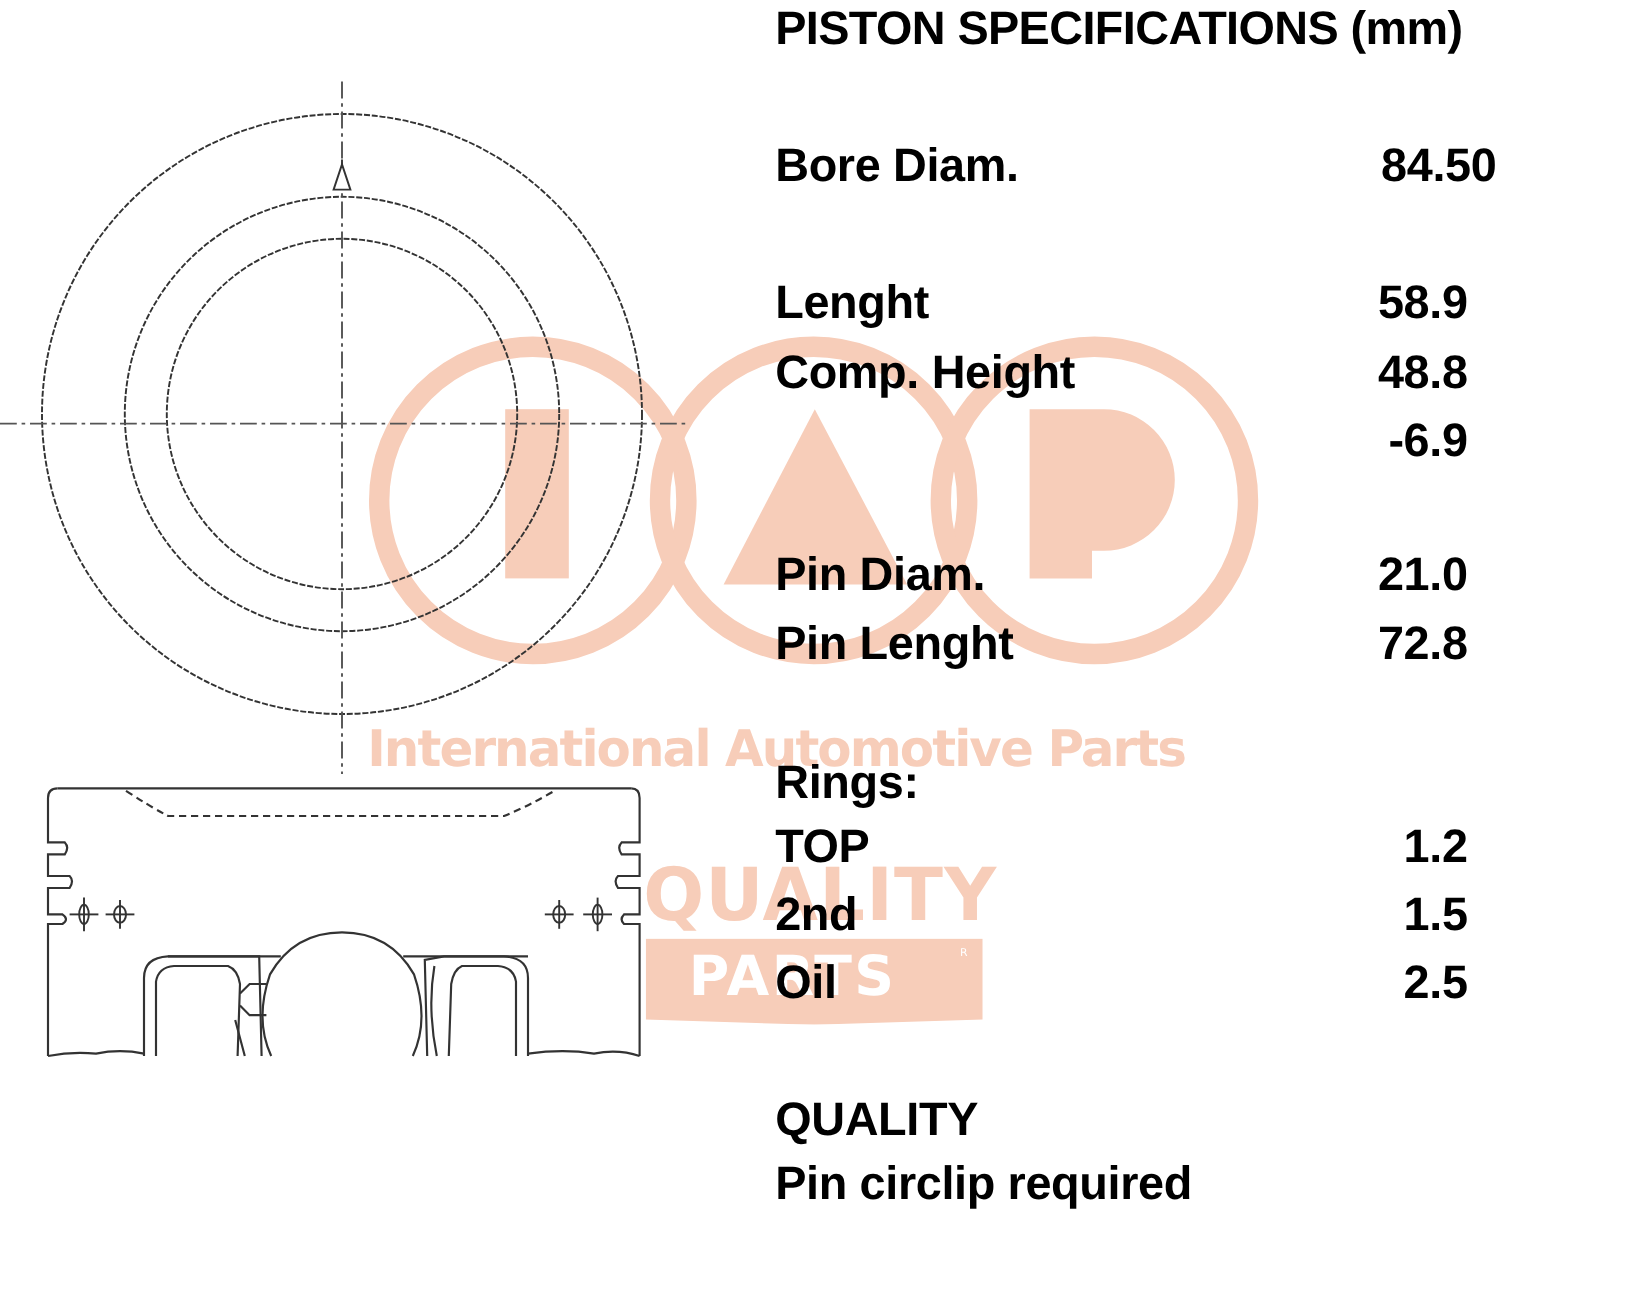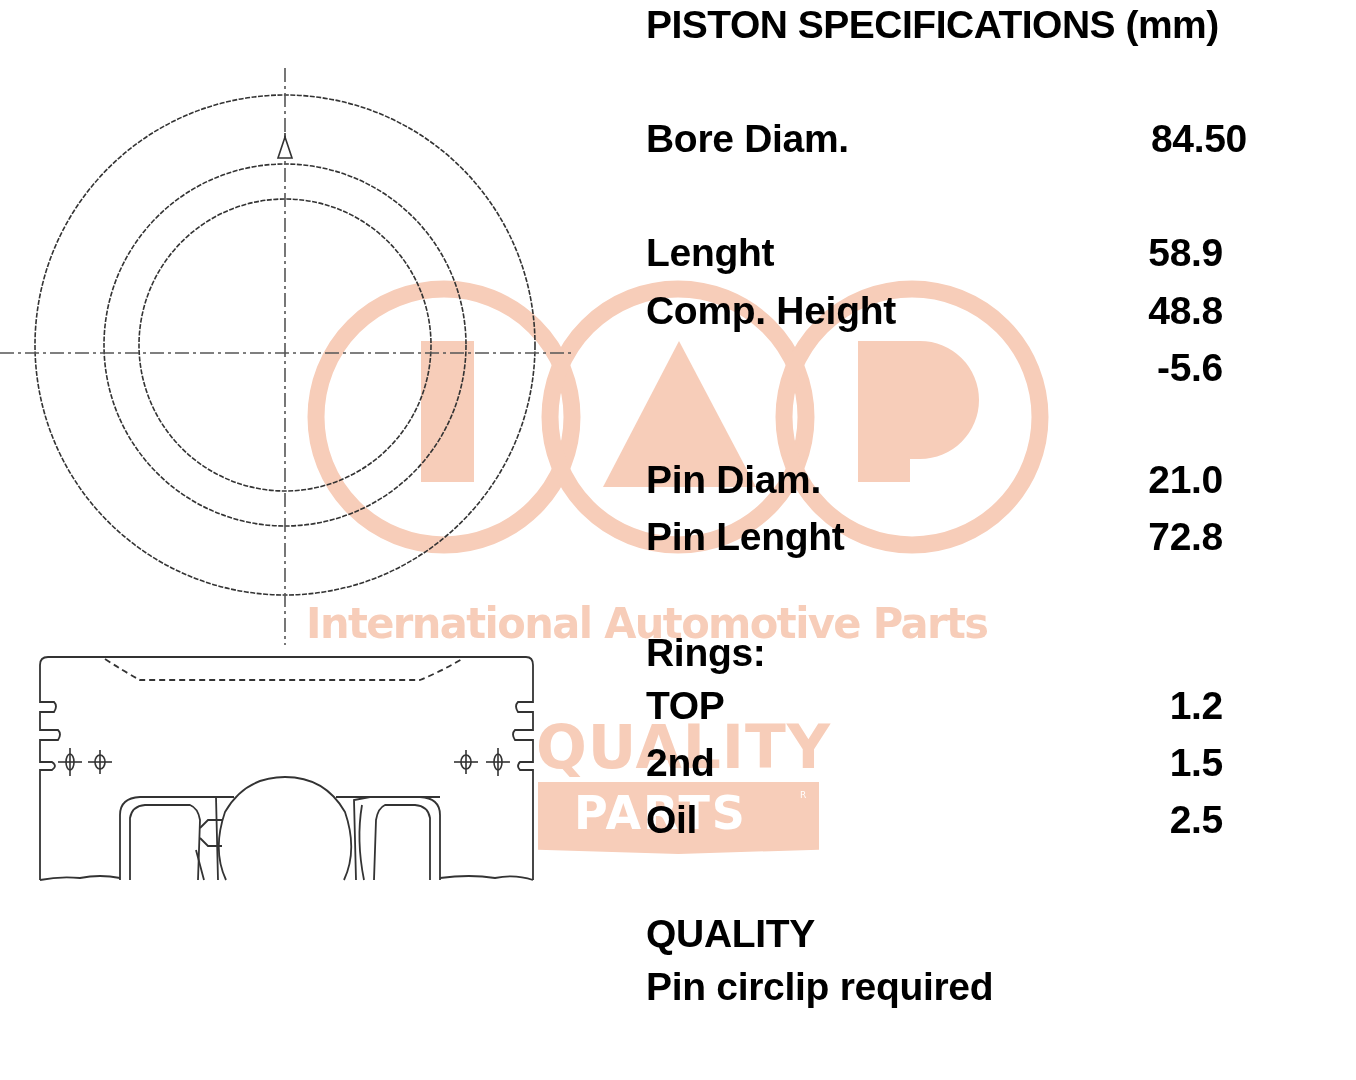--- a/index.html
+++ b/index.html
@@ -189,21 +189,21 @@
 
 <div class="spec-label" style="top:119px">Bore Diam.</div>
 <div class="spec-value v-wide" style="top:119px">84.50</div>
 
 <div class="spec-label" style="top:233px">Lenght</div>
 <div class="spec-value" style="top:233px">58.9</div>
 
 <div class="spec-label" style="top:291px">Comp. Height</div>
 <div class="spec-value" style="top:291px">48.8</div>
 
-<div class="spec-value" style="top:348px">-5.6</div>
+<div class="spec-value" style="top:348px">-6.9</div>
 
 <div class="spec-label" style="top:460px">Pin Diam.</div>
 <div class="spec-value" style="top:460px">21.0</div>
 
 <div class="spec-label" style="top:517px">Pin Lenght</div>
 <div class="spec-value" style="top:517px">72.8</div>
 
 <div class="spec-label" style="top:633px">Rings:</div>
 
 <div class="spec-label" style="top:686px">TOP</div>

